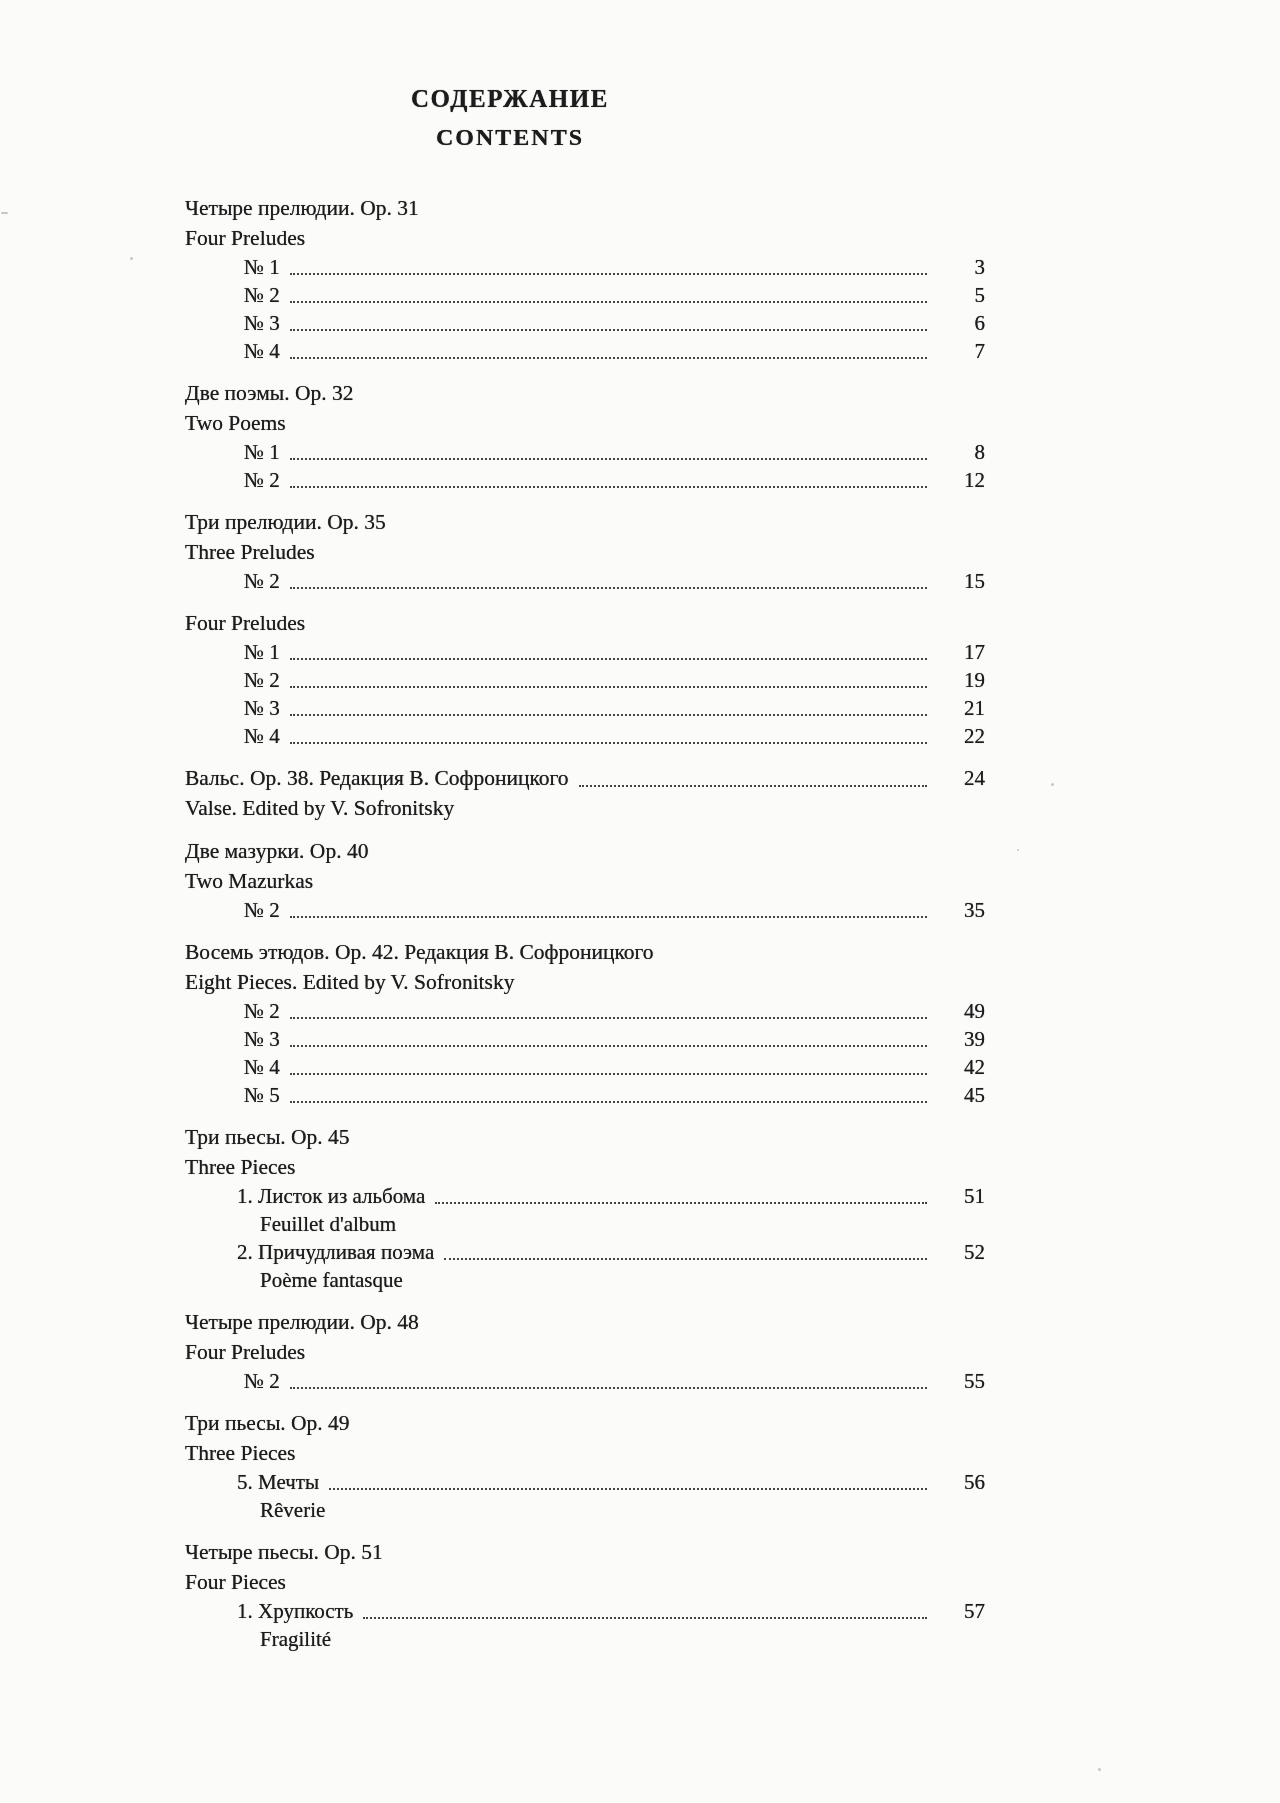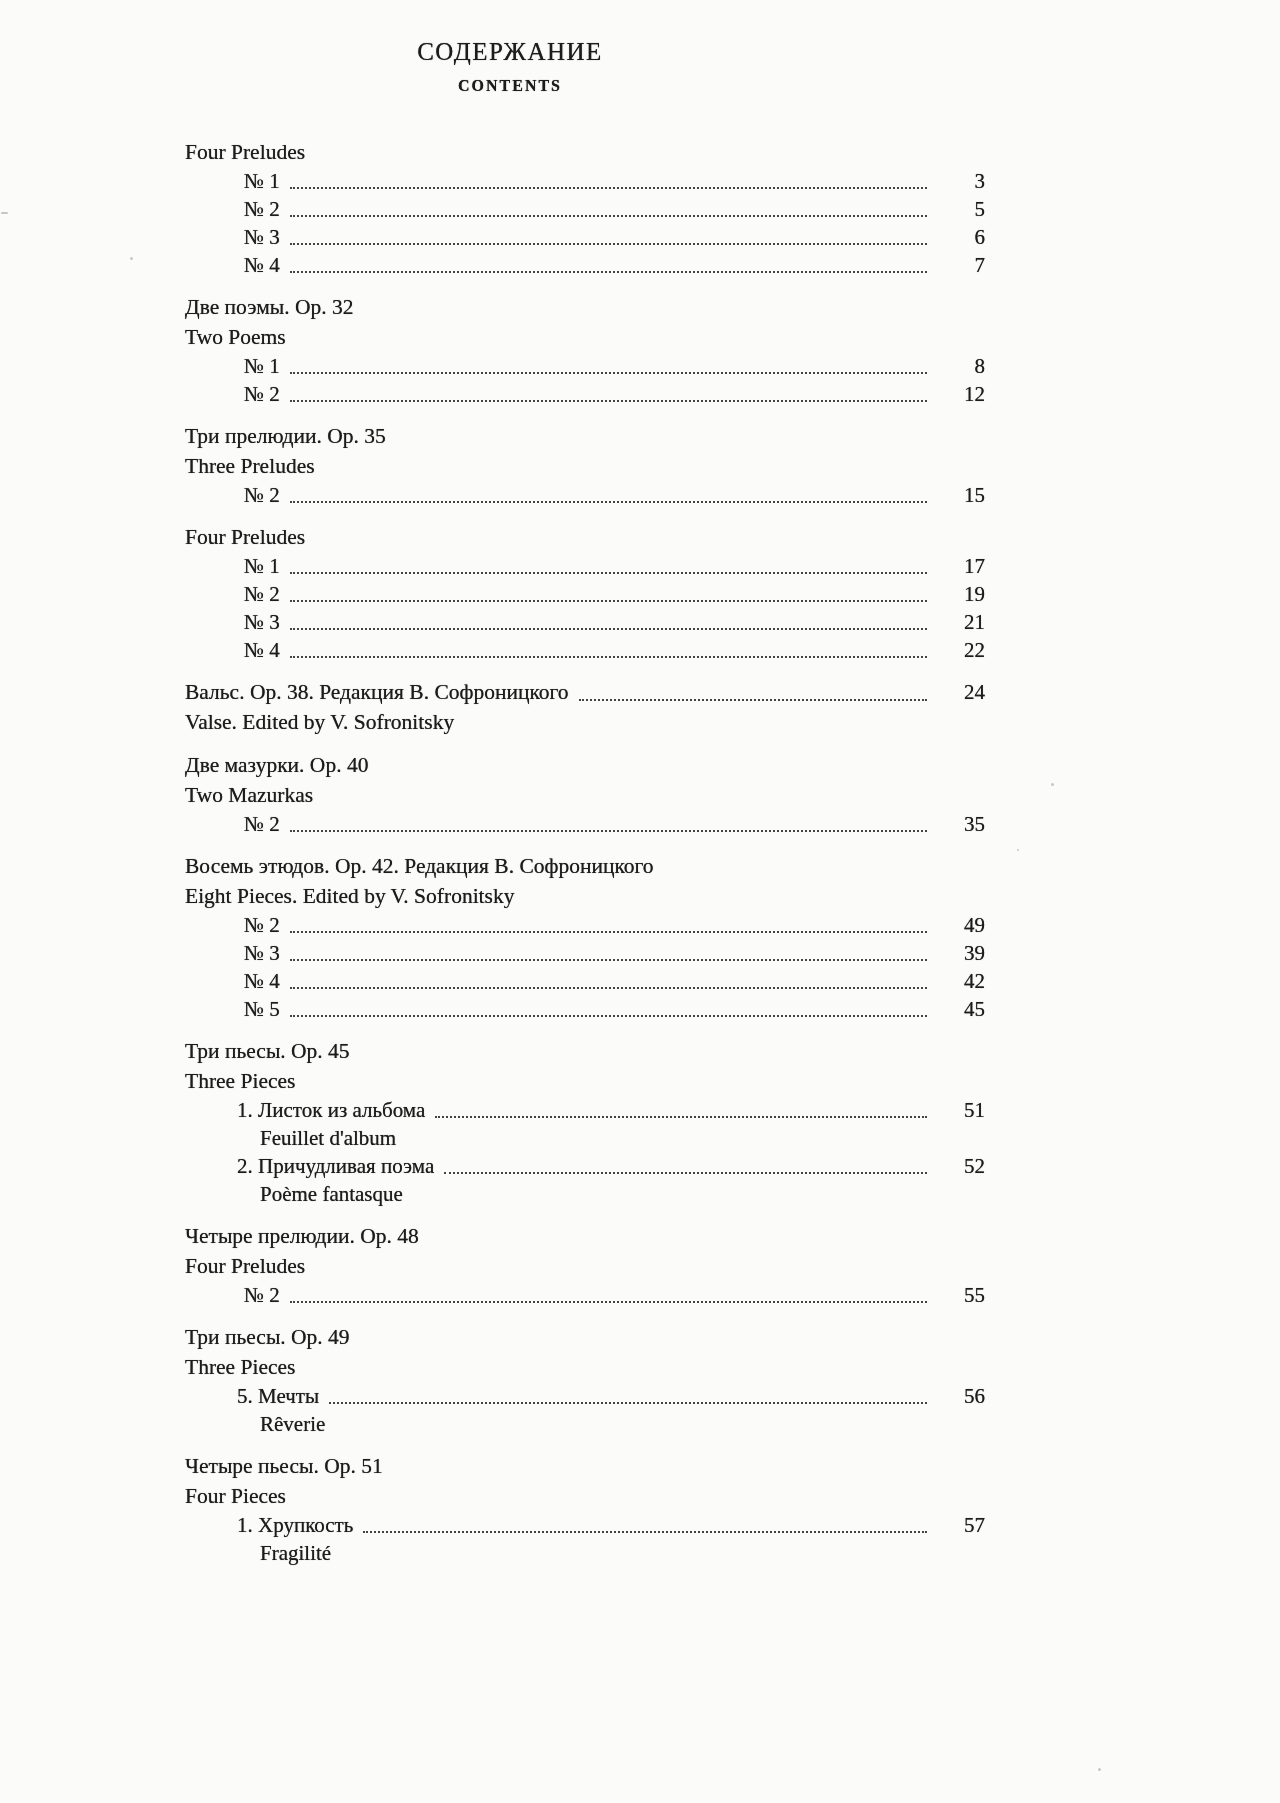--- a/index.html
+++ b/index.html
@@ -8,25 +8,26 @@
     background: #fbfbfa;
     color: #1c1c1c;
     font-family: "Liberation Serif", "DejaVu Serif", serif;
     position: relative;
     overflow: hidden;
   }
   .page { width: 100%; height: 100%; position: relative; }
 
   .title-block { width: 1020px; text-align: center; padding-top: 38px; }
   .title-ru {
-    font-size: 25px; font-weight: normal; letter-spacing: 1.5px;
+    font-size: 25px; font-weight: bold; letter-spacing: 1.5px;
     text-shadow: 0 0 0.8px rgba(20,20,20,0.85);
+    margin-top: 47px;
   }
   .title-en {
-    font-size: 16px; font-weight: bold; letter-spacing: 2px;
+    font-size: 24px; font-weight: bold; letter-spacing: 2px;
     margin-top: 11px;
     text-shadow: 0 0 0.8px rgba(20,20,20,0.85);
   }
 
   .toc { margin: 42px 0 0 185px; width: 800px; }
   .toc-section { margin-bottom: 13px; }
 
   .h {
     font-size: 21.5px; line-height: 30px;
     text-shadow: 0 0 0.7px rgba(25,25,25,0.8);
@@ -75,20 +76,21 @@
 <div class="page">
 
   <header class="title-block">
     <div class="title-ru">СОДЕРЖАНИЕ</div>
     <div class="title-en">CONTENTS</div>
   </header>
 
   <main class="toc">
 
     <section class="toc-section">
+      <div class="h">Четыре прелюдии. Op. 31</div>
       <div class="h">Four Preludes</div>
       <div class="entry-row ind-no">
         <span>№ 1</span>
         <span class="leader"></span>
         <span class="page-num">3</span>
       </div>
       <div class="entry-row ind-no">
         <span>№ 2</span>
         <span class="leader"></span>
         <span class="page-num">5</span>

